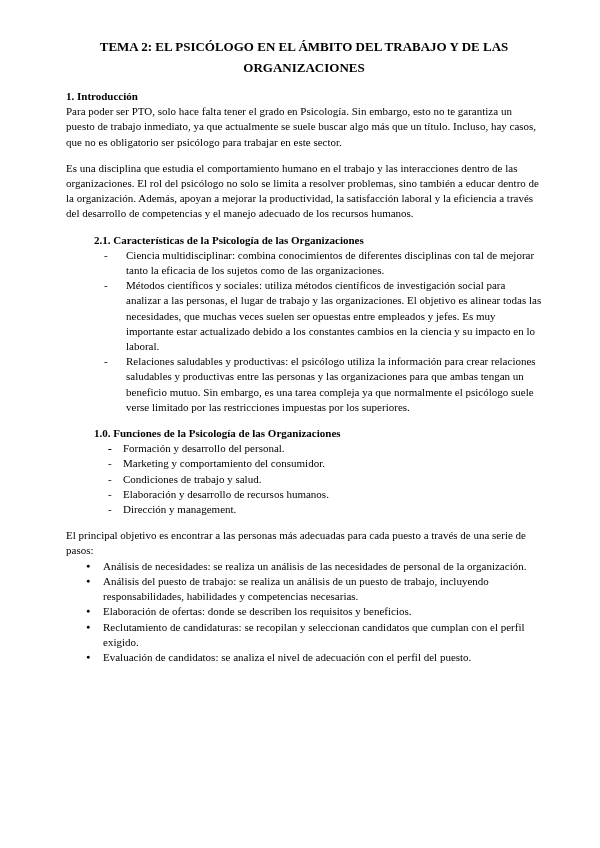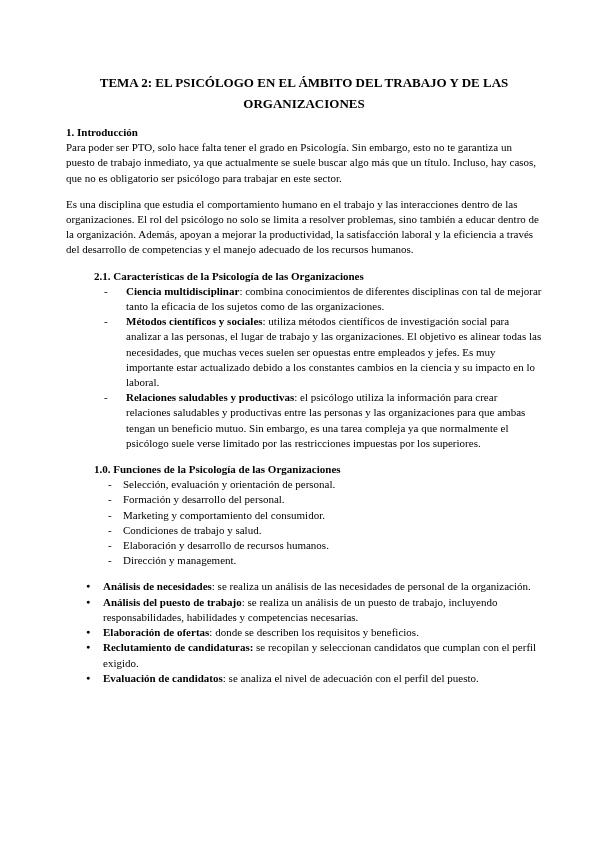--- a/index.html
+++ b/index.html
@@ -6,21 +6,21 @@
   html, body { background: #ffffff; }
   .page {
     position: relative;
     width: 600px;
     height: 848px;
     background: #ffffff;
     color: #000000;
     font-family: "Liberation Serif", "DejaVu Serif", serif;
     font-size: 11px;
     line-height: 15.2px;
-    padding: 72px 58px 0 66px;
+    padding: 36px 58px 0 66px;
     overflow: hidden;
   }
   .doc-title {
     font-size: 13px;
     line-height: 21px;
     font-weight: bold;
     text-align: center;
     margin: 0 auto 8px auto;
   }
   .section { margin-top: 11px; }
@@ -33,21 +33,21 @@
   .dash-list.plain .li { padding-left: 57px; }
   .dash-list.plain .li .marker { left: 42px; }
   .disc-list .li { padding-left: 37px; }
   .disc-list .li .marker {
     position: absolute;
     left: 20px;
     top: 0;
     font-size: 7px;
     line-height: 15.2px;
   }
-  b { font-weight: bold; }
+  b { font-weight: normal; }
 </style>
 </head>
 <body>
 
 <div class="page">
 
   <h1 class="doc-title">TEMA 2: EL PSICÓLOGO EN EL ÁMBITO DEL TRABAJO Y DE LAS ORGANIZACIONES</h1>
 
   <div class="section">
     <div class="h">1. Introducción</div>
@@ -70,41 +70,42 @@
       <div class="li">
         <span class="marker">-</span><b>Relaciones saludables y productivas</b><span>: el psicólogo utiliza la información para crear relaciones saludables y productivas entre las personas y las organizaciones para que ambas tengan un beneficio mutuo. Sin embargo, es una tarea compleja ya que normalmente el psicólogo suele verse limitado por las restricciones impuestas por los superiores.</span>
       </div>
     </div>
   </div>
 
   <div class="section">
     <div class="h sub">1.0. Funciones de la Psicología de las Organizaciones</div>
     <div class="dash-list plain">
       <div class="li">
-        <span class="marker">-</span><span>Selección, evaluación y orientación de personal.</span>
+        <span class="marker">-</span>
       </div>
       <div class="li">
         <span class="marker">-</span><span>Formación y desarrollo del personal.</span>
       </div>
       <div class="li">
         <span class="marker">-</span><span>Marketing y comportamiento del consumidor.</span>
       </div>
       <div class="li">
         <span class="marker">-</span><span>Condiciones de trabajo y salud.</span>
       </div>
       <div class="li">
         <span class="marker">-</span><span>Elaboración y desarrollo de recursos humanos.</span>
       </div>
       <div class="li">
         <span class="marker">-</span><span>Dirección y management.</span>
       </div>
     </div>
   </div>
 
   <div class="section">
+    <p>El principal objetivo es encontrar a las personas más adecuadas para cada puesto a través de una serie de pasos:</p>
     <div class="disc-list">
       <div class="li">
         <span class="marker">●</span><b>Análisis de necesidades</b><span>: se realiza un análisis de las necesidades de personal de la organización.</span>
       </div>
       <div class="li">
         <span class="marker">●</span><b>Análisis del puesto de trabajo</b><span>: se realiza un análisis de un puesto de trabajo, incluyendo responsabilidades, habilidades y competencias necesarias.</span>
       </div>
       <div class="li">
         <span class="marker">●</span><b>Elaboración de ofertas</b><span>: donde se describen los requisitos y beneficios.</span>
       </div>

